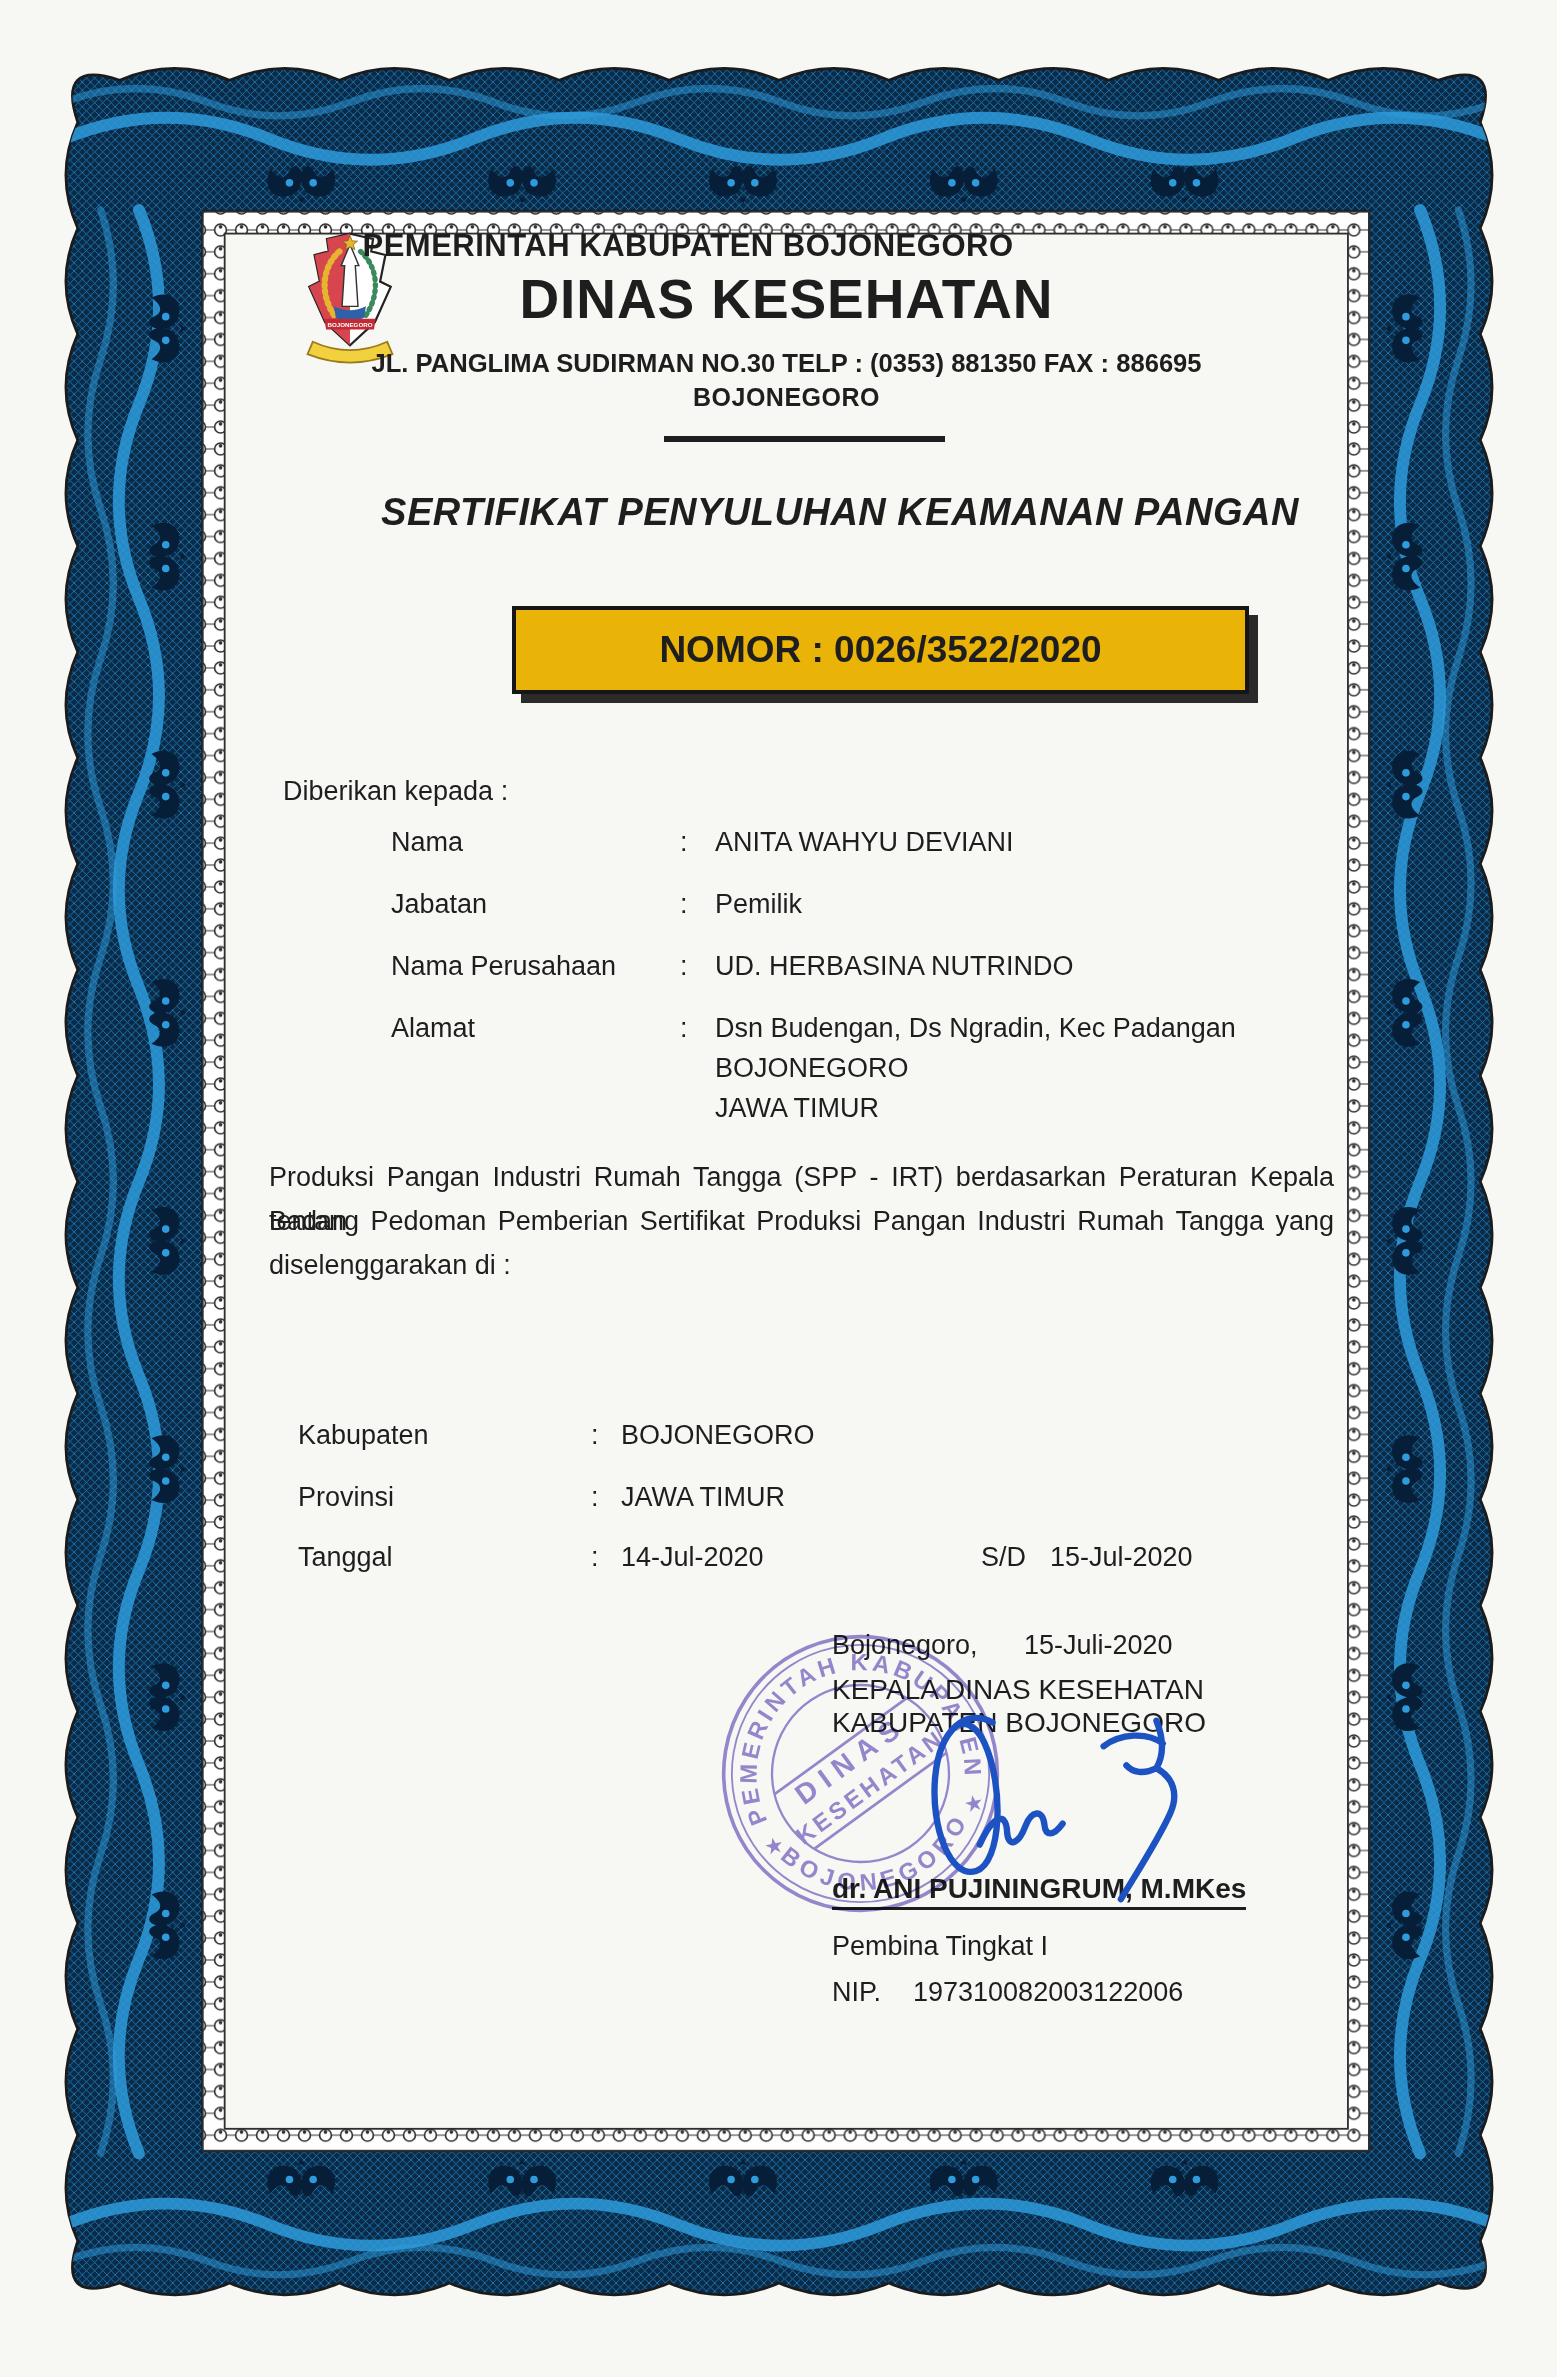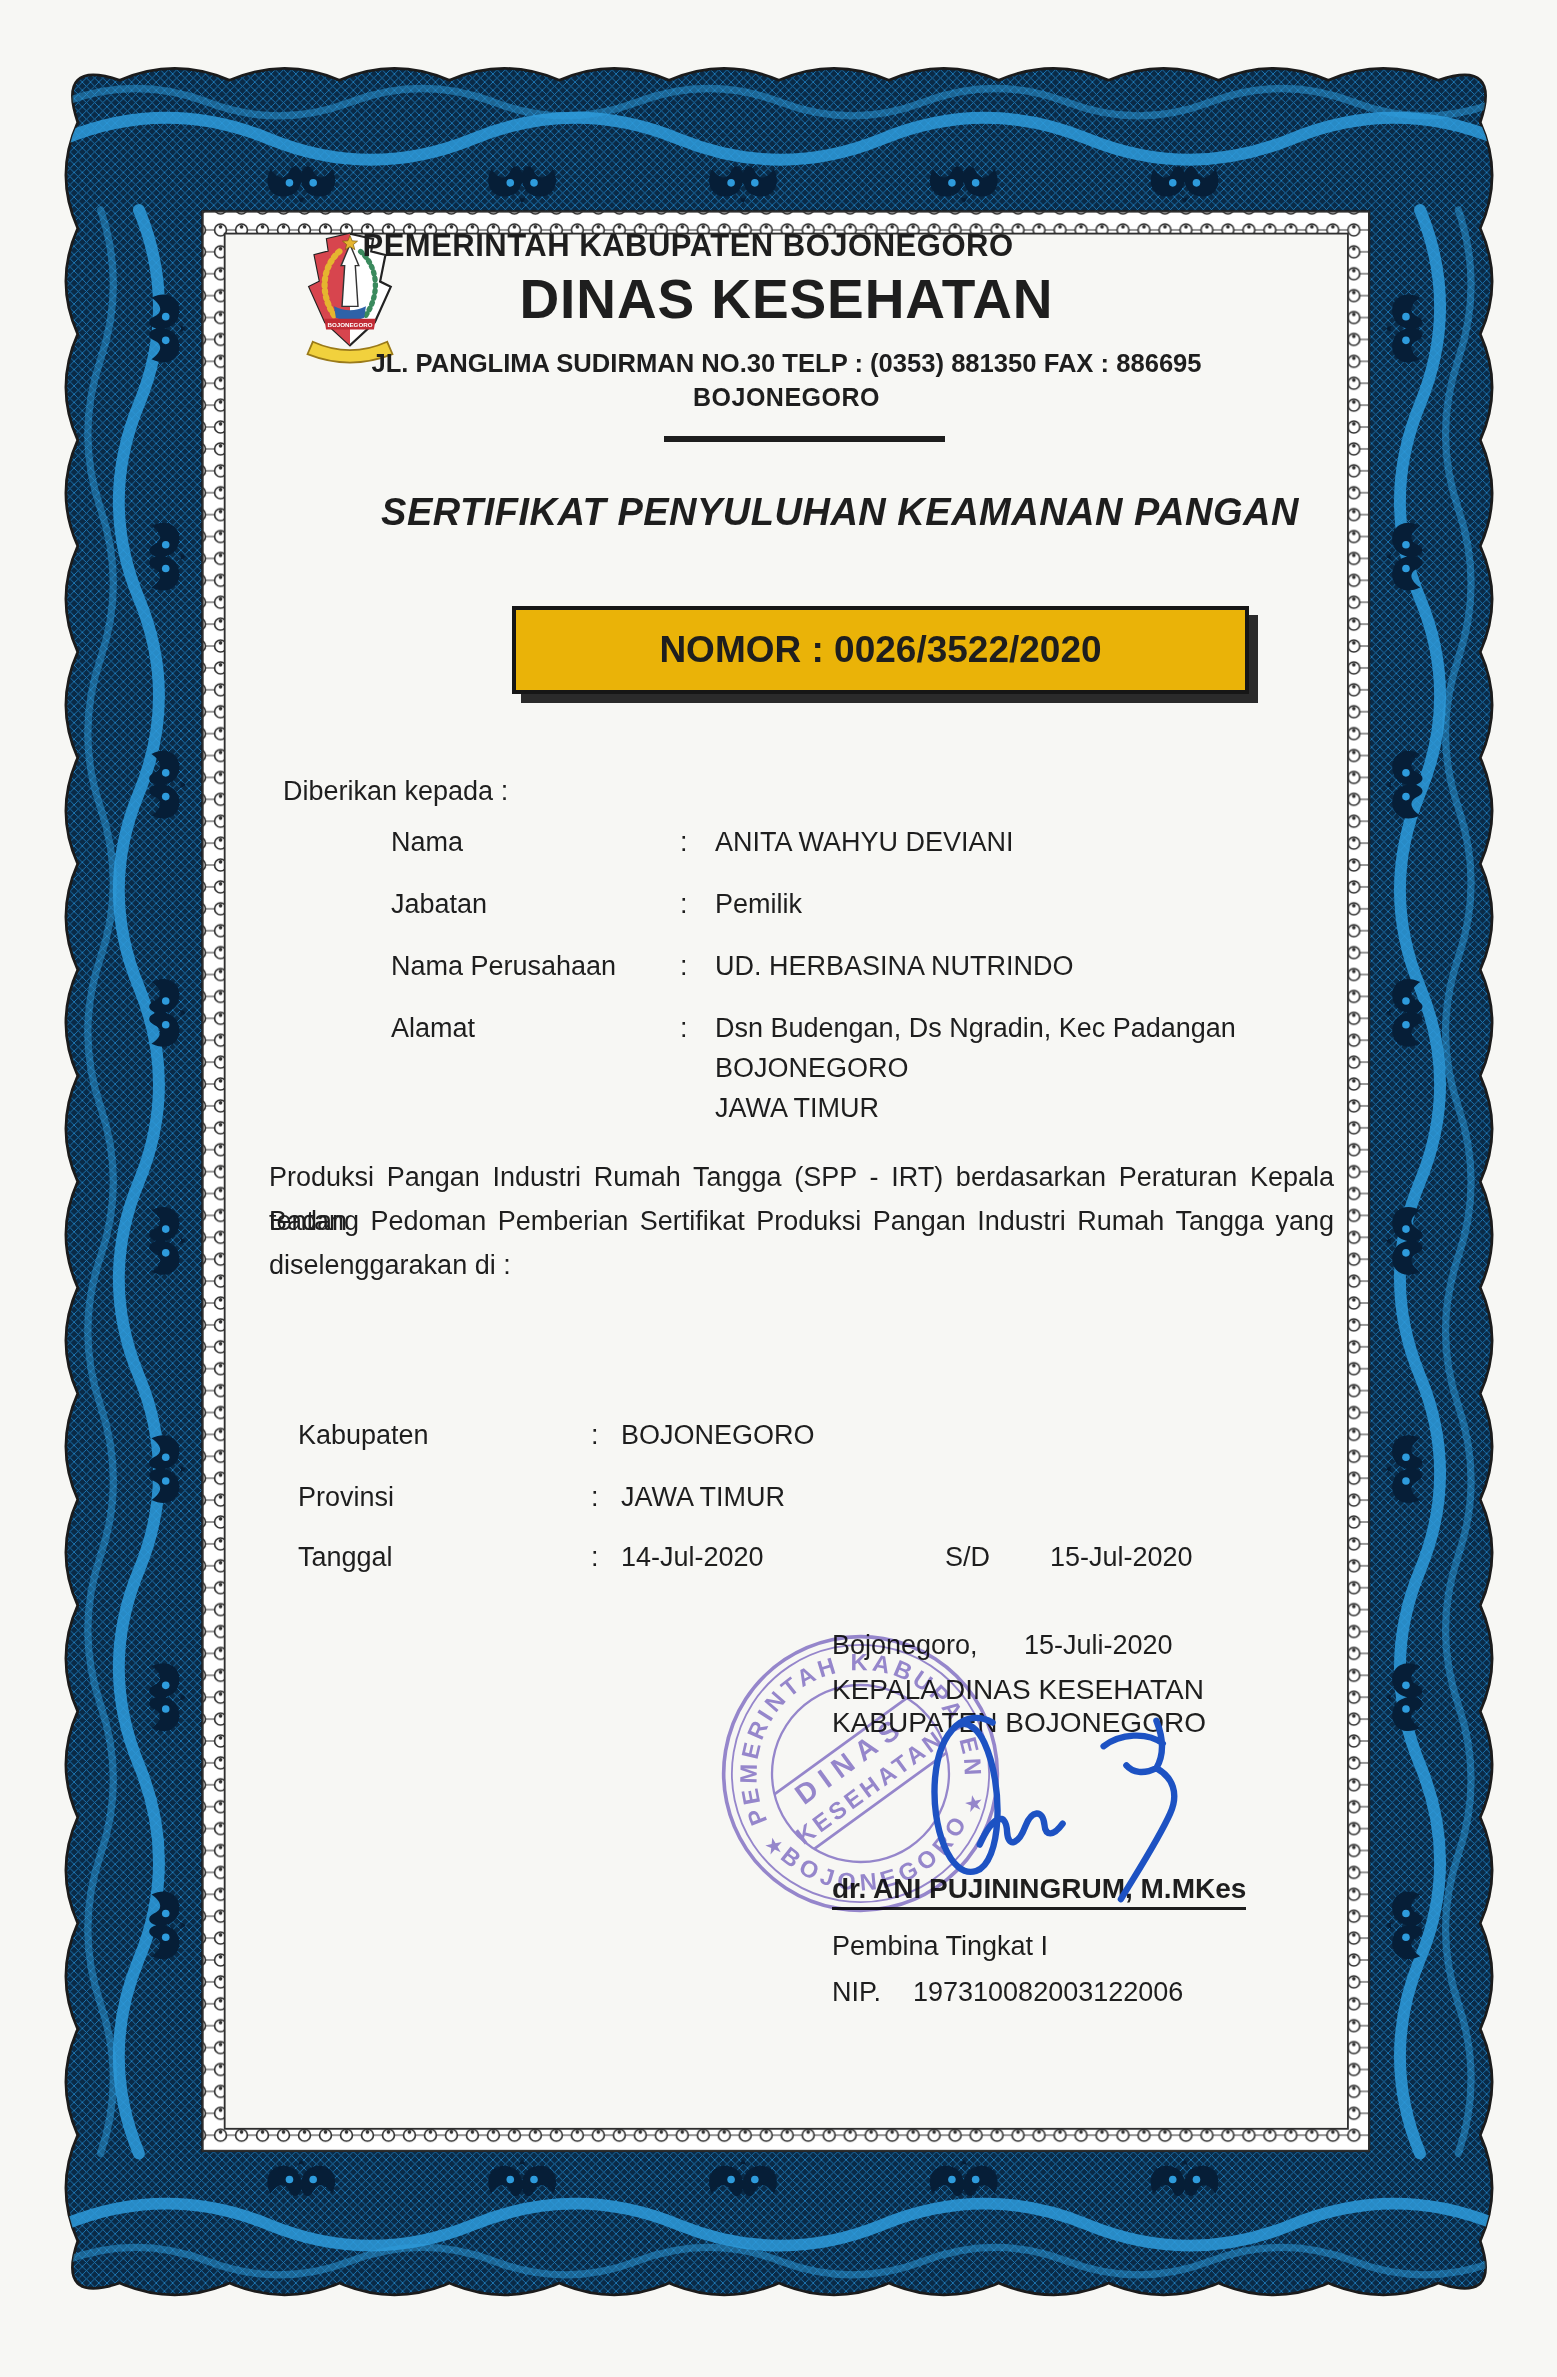--- a/index.html
+++ b/index.html
@@ -167,21 +167,21 @@
   <div class="t fcolon" style="left:591px;top:1420px">:</div>
   <div class="t fvalue" style="left:621px;top:1420px">BOJONEGORO</div>
 
   <div class="t flabel" style="left:298px;top:1482px">Provinsi</div>
   <div class="t fcolon" style="left:591px;top:1482px">:</div>
   <div class="t fvalue" style="left:621px;top:1482px">JAWA TIMUR</div>
 
   <div class="t flabel" style="left:298px;top:1542px">Tanggal</div>
   <div class="t fcolon" style="left:591px;top:1542px">:</div>
   <div class="t fvalue" style="left:621px;top:1542px">14-Jul-2020</div>
-  <div class="t fvalue" style="left:945px;top:1542px">S/D</div>
+  <div class="t fvalue" style="left:981px;top:1542px">S/D</div>
   <div class="t fvalue" style="left:1050px;top:1542px">15-Jul-2020</div>
 
   <div class="t" style="left:832px;top:1630px;font-size:27px">Bojonegoro,</div>
   <div class="t" style="left:1024px;top:1630px;font-size:27px">15-Juli-2020</div>
   <div class="t" style="left:832px;top:1674px;font-size:28px">KEPALA DINAS KESEHATAN</div>
   <div class="t" style="left:832px;top:1707px;font-size:28px">KABUPATEN BOJONEGORO</div>
   <div class="t b" style="left:832px;top:1873px;font-size:28px"><span id="sig-name">dr. ANI PUJININGRUM, M.MKes</span></div>
   <div class="t" style="left:832px;top:1931px;font-size:27px">Pembina Tingkat I</div>
   <div class="t" style="left:832px;top:1977px;font-size:27px">NIP.</div>
   <div class="t" style="left:913px;top:1977px;font-size:27px">197310082003122006</div>

